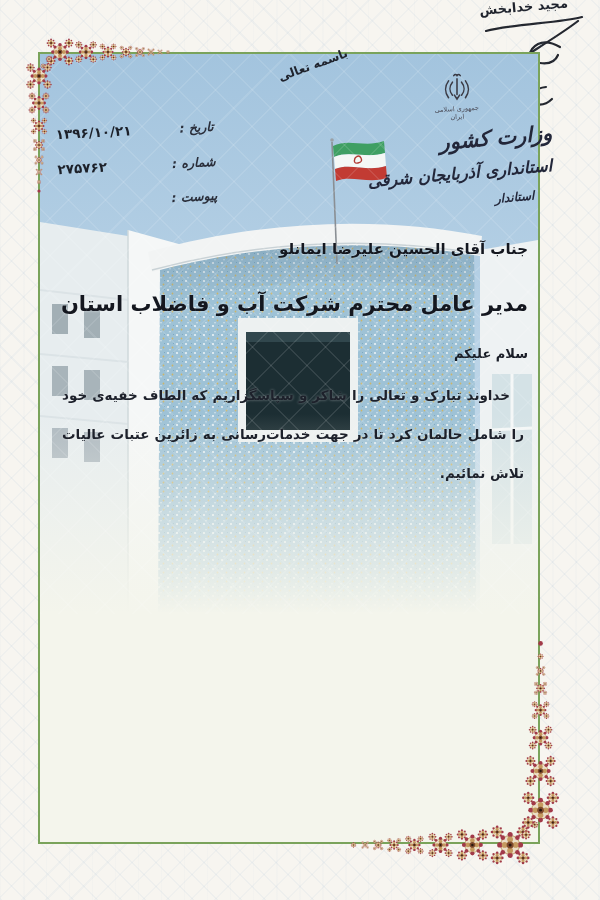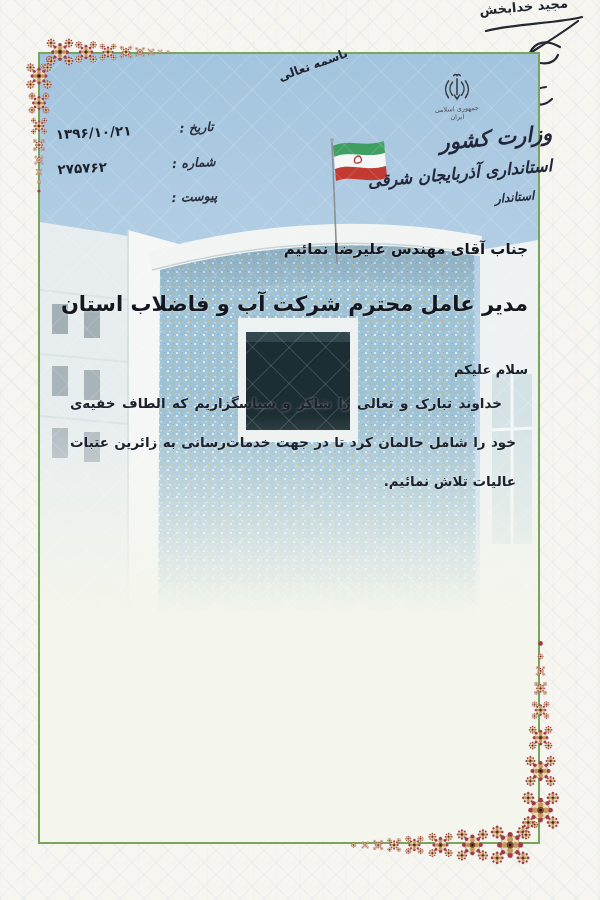--- a/index.html
+++ b/index.html
@@ -41,24 +41,24 @@
   .ministry-line{display:block;font-weight:bold;font-style:italic;transform:rotate(-5deg);transform-origin:right center;}
   .l-ministry{font-size:21px;line-height:34px;}
   .l-governorate{font-size:16.5px;line-height:31px;}
   .l-office{font-size:12px;line-height:26px;padding-right:18px;}
   .meta-block{left:58px;top:122px;width:158px;transform:rotate(-3deg);}
   .meta-row{display:flex;flex-direction:row;justify-content:space-between;align-items:baseline;height:35px;direction:rtl;}
   .meta-label{font-size:12.5px;font-weight:bold;font-style:italic;color:#2a2e3a;}
   .meta-value{font-size:13.5px;font-weight:bold;color:#1c2029;letter-spacing:1px;}
   .recipient1{right:72px;top:240px;font-size:15px;font-weight:bold;color:#14171f;text-shadow:0 0 3px rgba(255,255,255,.5);}
   .recipient2{right:72px;top:292px;font-size:21px;font-weight:bold;color:#14171f;text-shadow:0 0 3px rgba(255,255,255,.5);}
-  .salutation{right:72px;top:346px;font-size:13px;font-weight:bold;color:#1a1e27;margin-top:16px;}
+  .salutation{right:72px;top:346px;font-size:13px;font-weight:bold;color:#1a1e27;}
   .body-block{left:58px;top:372px;width:470px;direction:rtl;}
   .body-block p{
-    margin:12px;font-size:13.5px;font-weight:600;line-height:39px;color:#1d212b;
+    margin:4px;font-size:13.5px;font-weight:600;line-height:39px;color:#1d212b;
     text-align:justify;text-indent:14px;text-shadow:0 0 3px rgba(255,255,255,.45);
   }
   .sig-block{left:105px;top:680px;width:160px;z-index:9;}
   .sig-name{display:block;font-size:13px;font-weight:bold;color:#1f232d;transform:rotate(-5deg);padding-right:4px;width:110px;margin-right:28px;}
   .sig-scribble{display:block;margin-top:-4px;}
 </style>
 </head>
 <body>
 
 <div class="page">
@@ -227,21 +227,21 @@
     <div class="meta-row">
       <span class="meta-label">شماره :</span>
       <span class="meta-value">۲۷۵۷۶۲</span>
     </div>
     <div class="meta-row">
       <span class="meta-label">پیوست :</span>
       <span class="meta-value"></span>
     </div>
   </div>
 
-  <div class="txt recipient1">جناب آقای مهندس علیرضا نمائیم</div>
+  <div class="txt recipient1">جناب آقای الحسین علیرضا ایمانلو</div>
   <div class="txt recipient2">مدیر عامل محترم شرکت آب و فاضلاب استان</div>
   <div class="txt salutation">سلام علیکم</div>
 
   <div class="txt body-block">
     <p>خداوند تبارک و تعالی را شاکر و سپاسگزاریم که الطاف خفیه‌ی خود را شامل حالمان کرد تا در جهت خدمات‌رسانی به زائرین عتبات عالیات تلاش نمائیم.</p>
   </div>
 
   <div class="sig-block">
     <span class="sig-name">مجید خدابخش</span>
     <svg class="sig-scribble" width="150" height="110" viewBox="0 0 150 110" aria-hidden="true">

